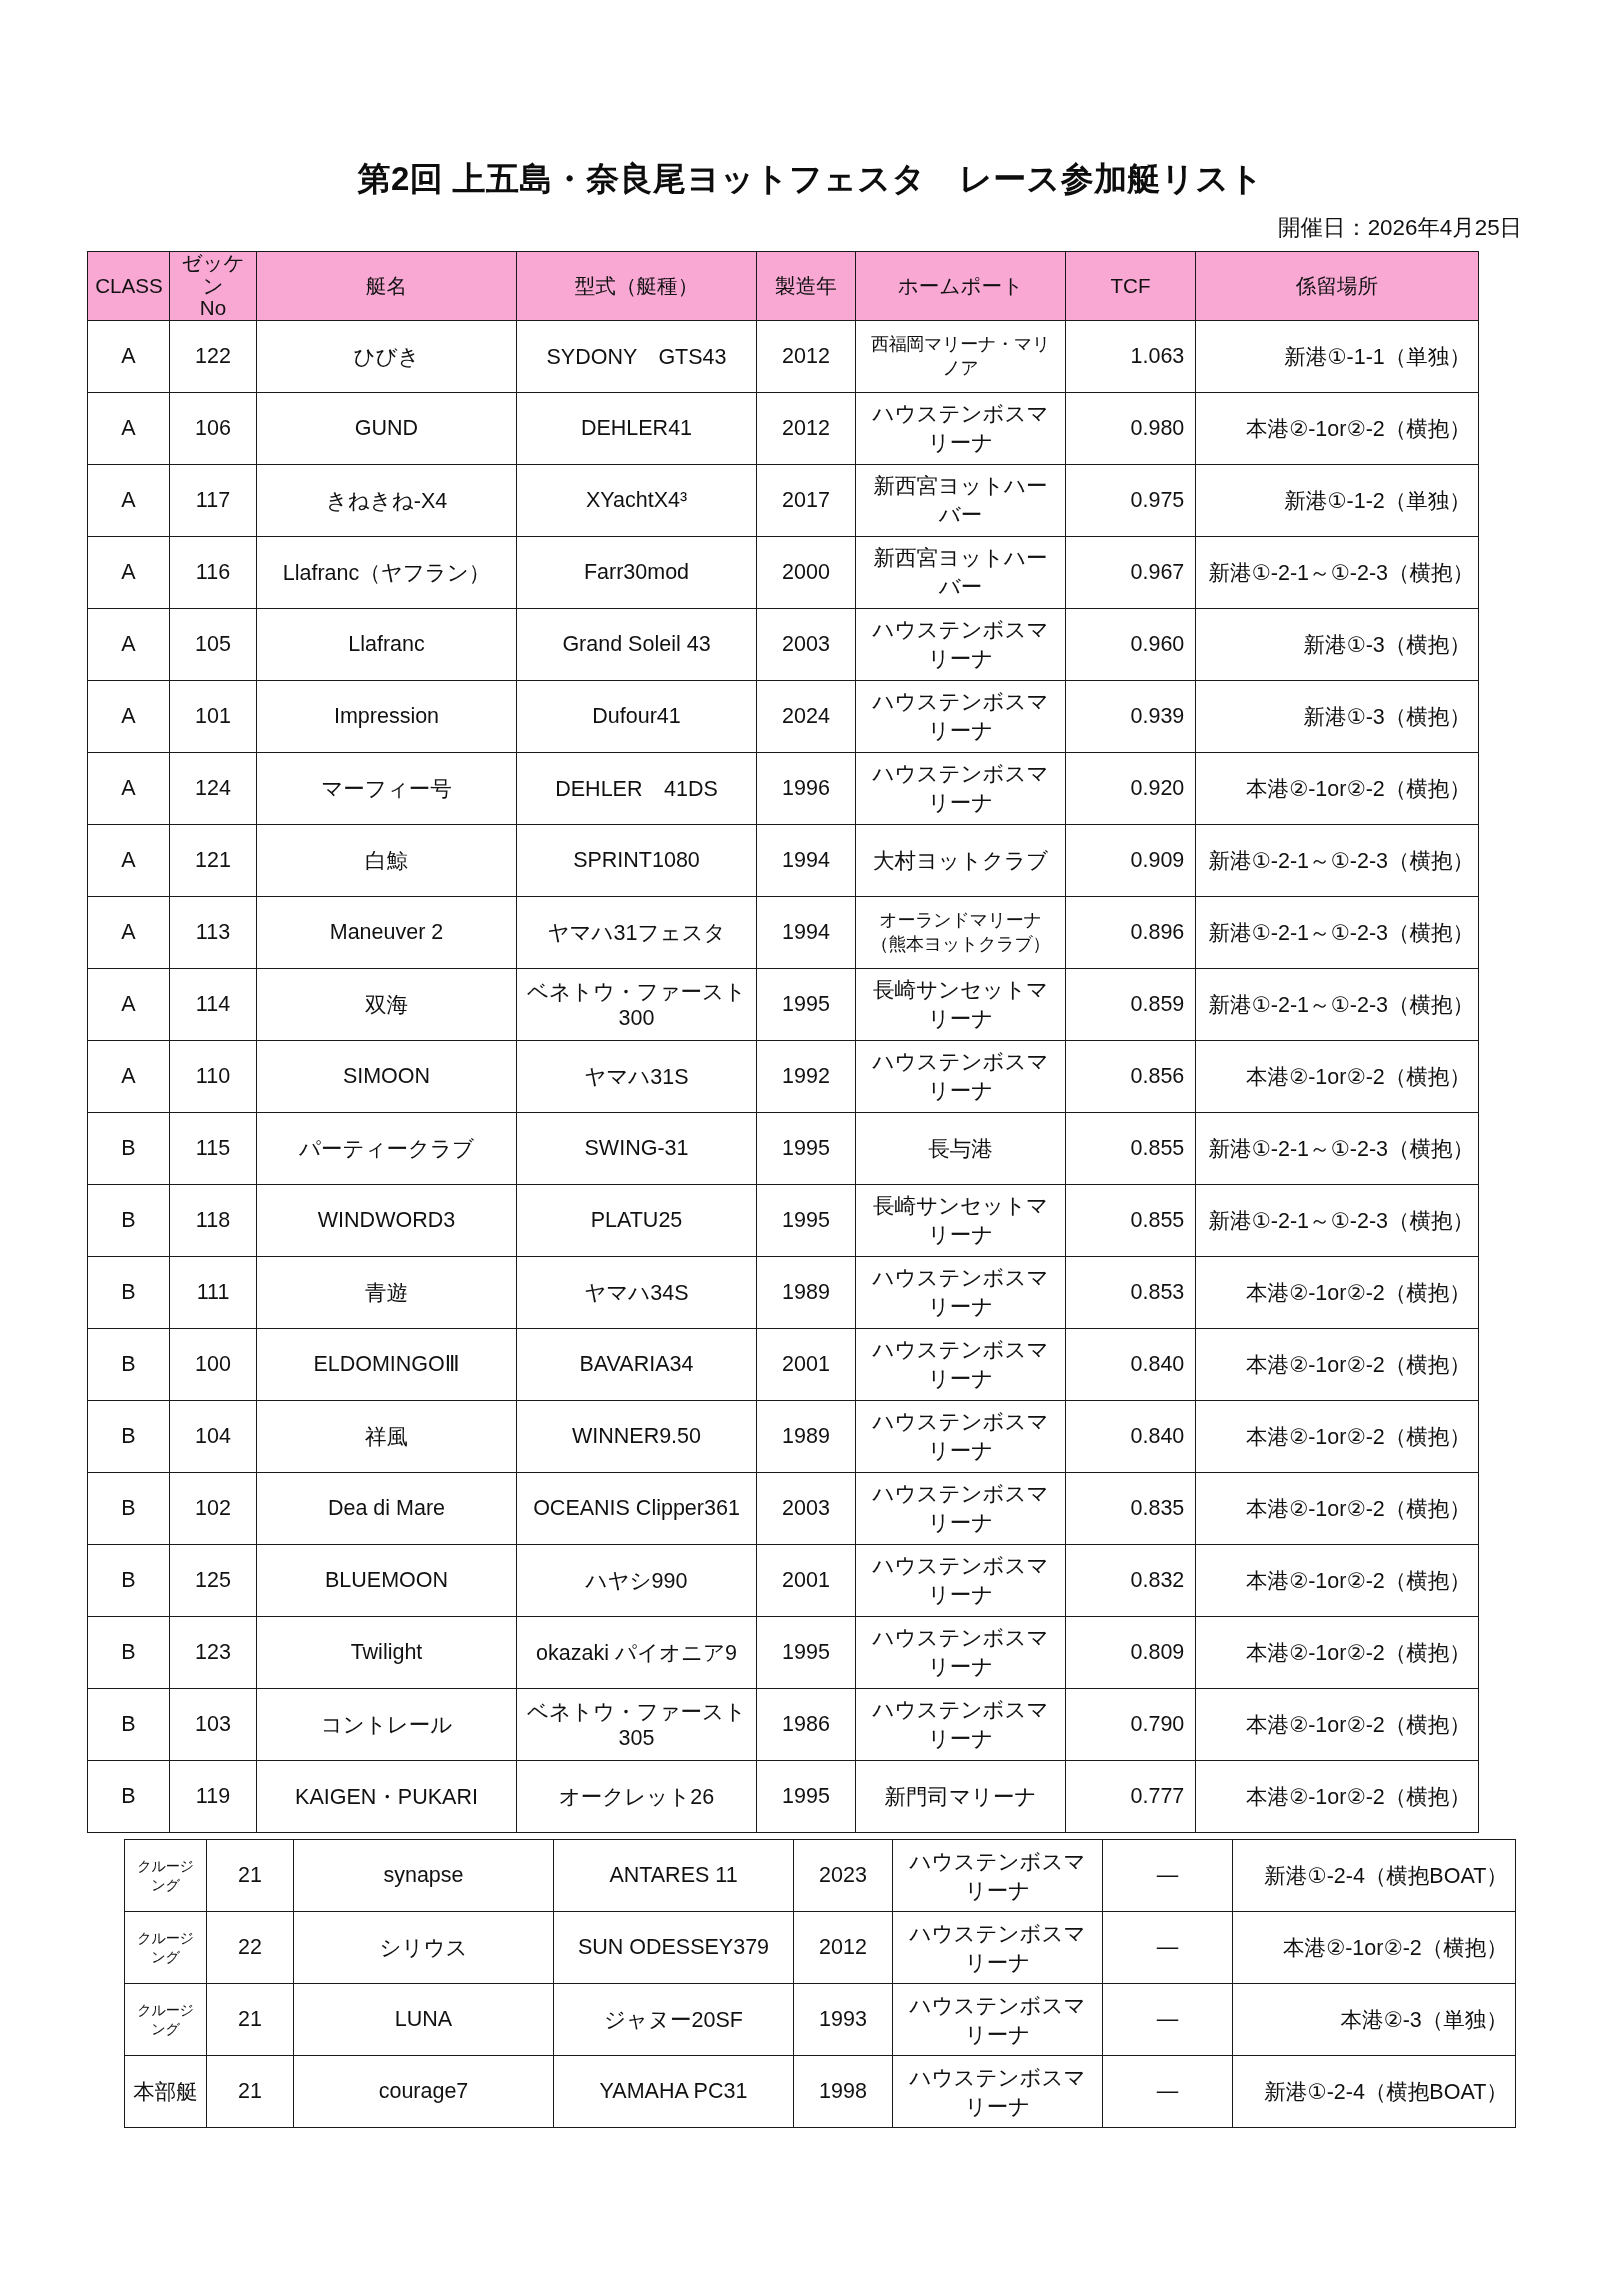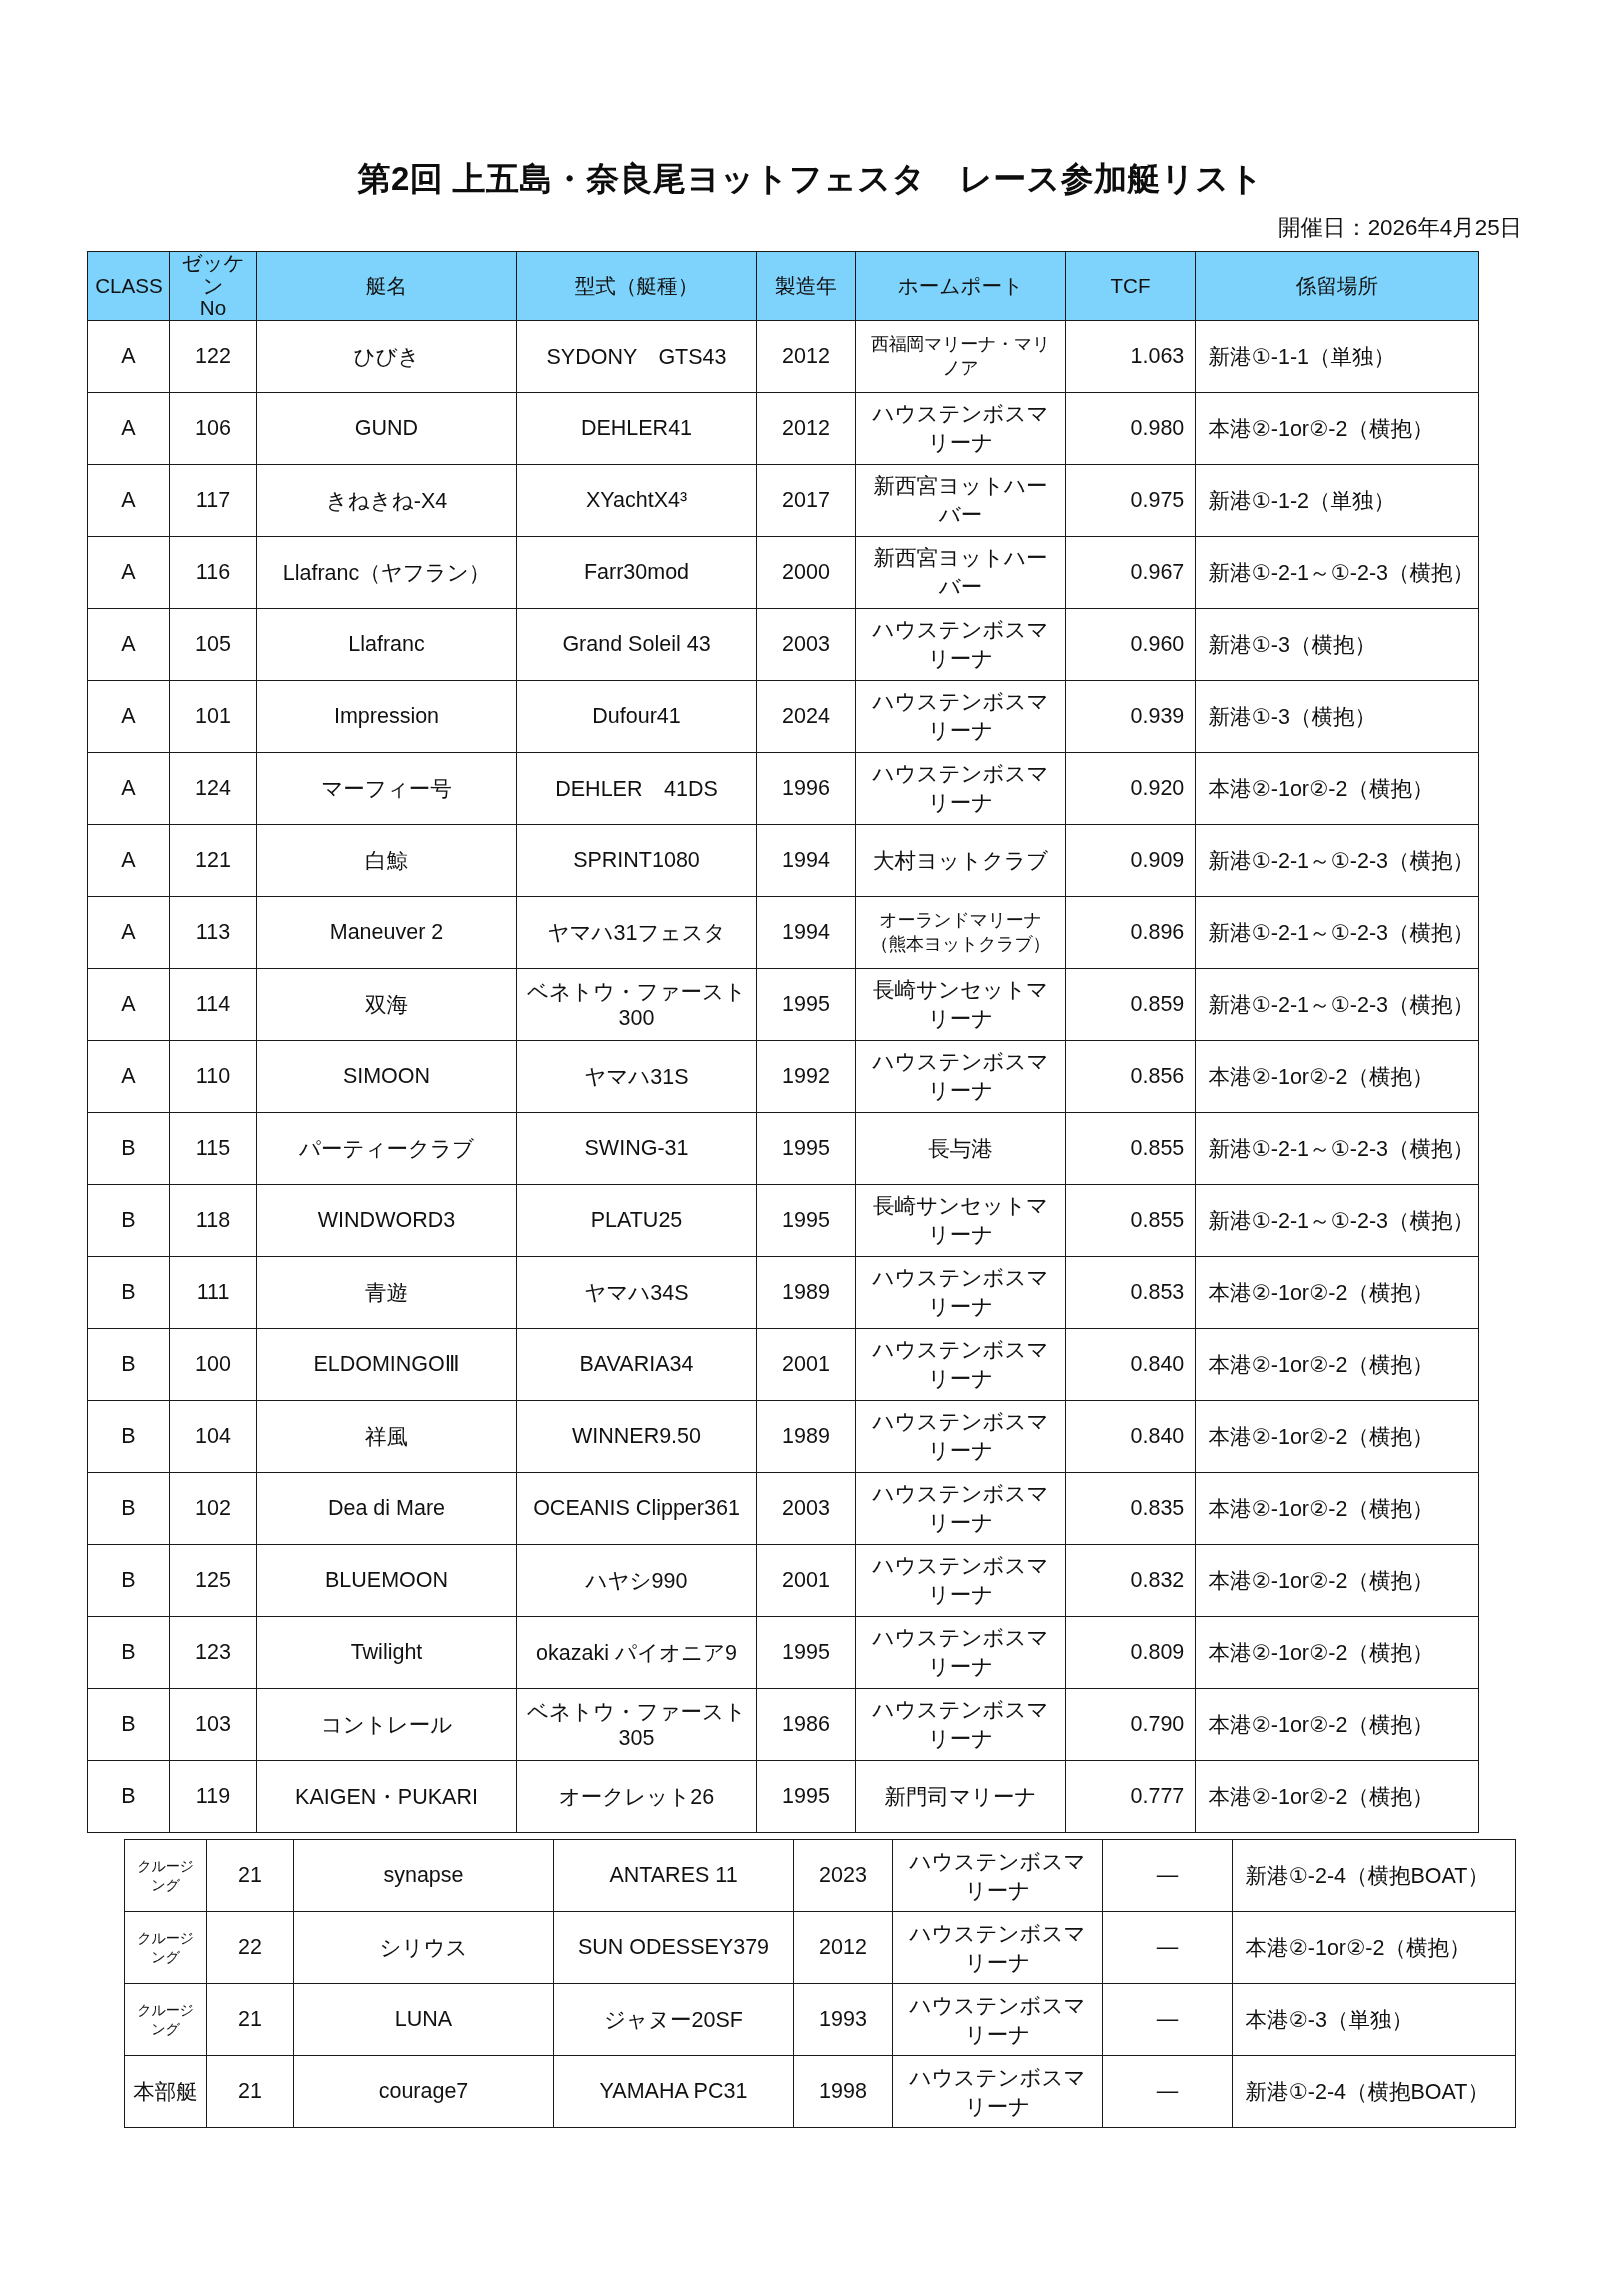--- a/index.html
+++ b/index.html
@@ -65,21 +65,21 @@
   .tbl td, .tbl th {
     border: 1.8px solid #1a1a1a;
     padding: 0 7.2px;
     text-align: center;
     vertical-align: middle;
     font-weight: 400;
     color: #111;
     overflow: hidden;
   }
   .tbl thead th {
-    background: #7dd3fc;
+    background: #f9a8d4;
     height: 52px;
     font-size: 20.6px;
     line-height: 1.12;
   }
   .tbl tbody td {
     height: 71px;
     font-size: 21.5px;
   }
 
   
@@ -92,21 +92,21 @@
   .c-tcf    { width: 130px; }
   .c-berth  { width: 283px; }
 
   td.c-class   { font-size: 21.5px; }
   td.c-no      { font-size: 21.5px; }
   td.c-name    { font-size: 21.5px; }
   td.c-model   { font-size: 21.5px; }
   td.c-year    { font-size: 21.5px; }
   td.c-port    { font-size: 16px; }
   td.c-tcf     { font-size: 22.4px; text-align: right; padding-right: 10.7px; }
-  td.c-berth   { font-size: 19.7px; text-align: left; padding-left: 12.5px; white-space: nowrap; }
+  td.c-berth   { font-size: 19.7px; text-align: right; padding-left: 12.5px; white-space: nowrap; }
 
   td.c-port.tiny { font-size: 18px; letter-spacing: -0.3px; }
   td.c-class.tiny { font-size: 14.3px; letter-spacing: -0.4px; }
   td.c-tcf.dash { text-align: center; padding-right: 7.2px; font-size: 21.5px; }
 
   .hdr-no { display: block; line-height: 1.1; }
 </style>
 </head>
 <body>
 

